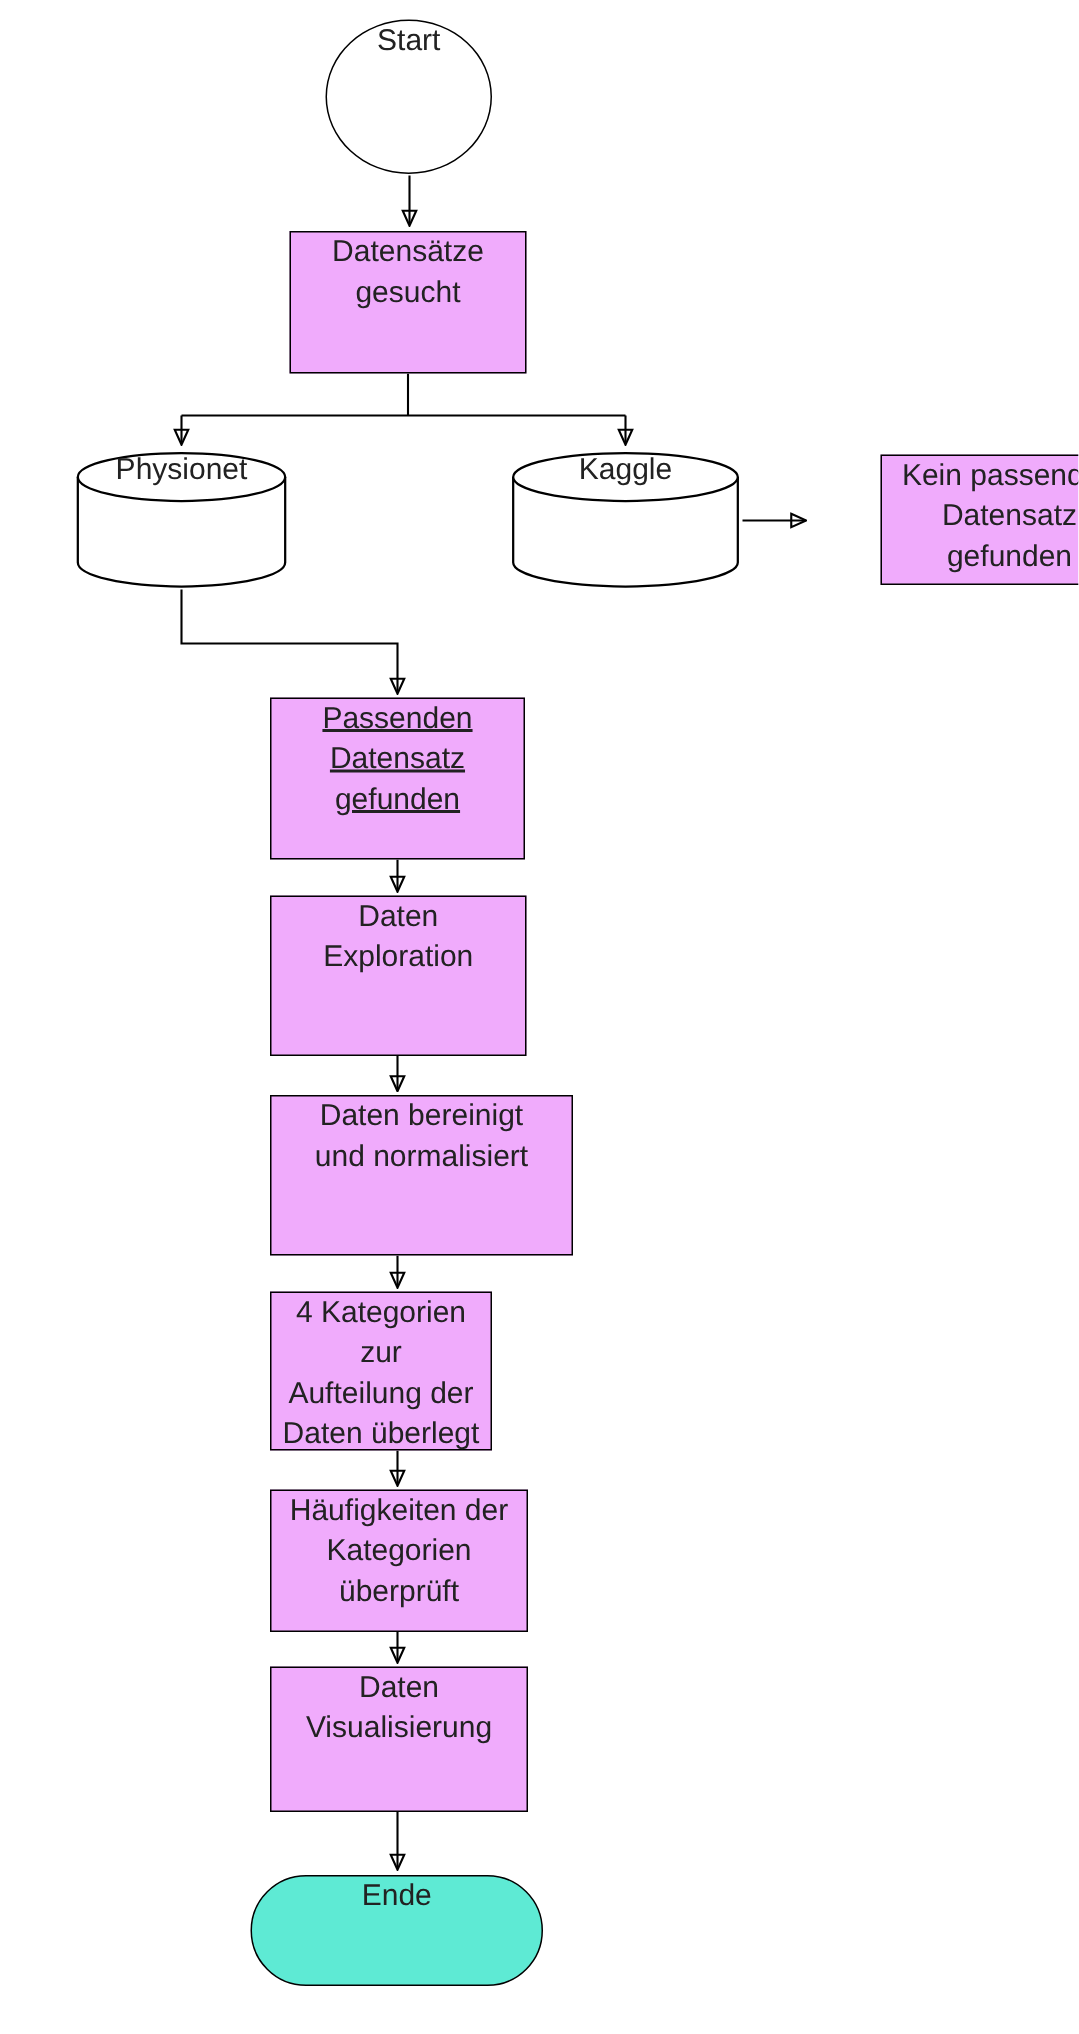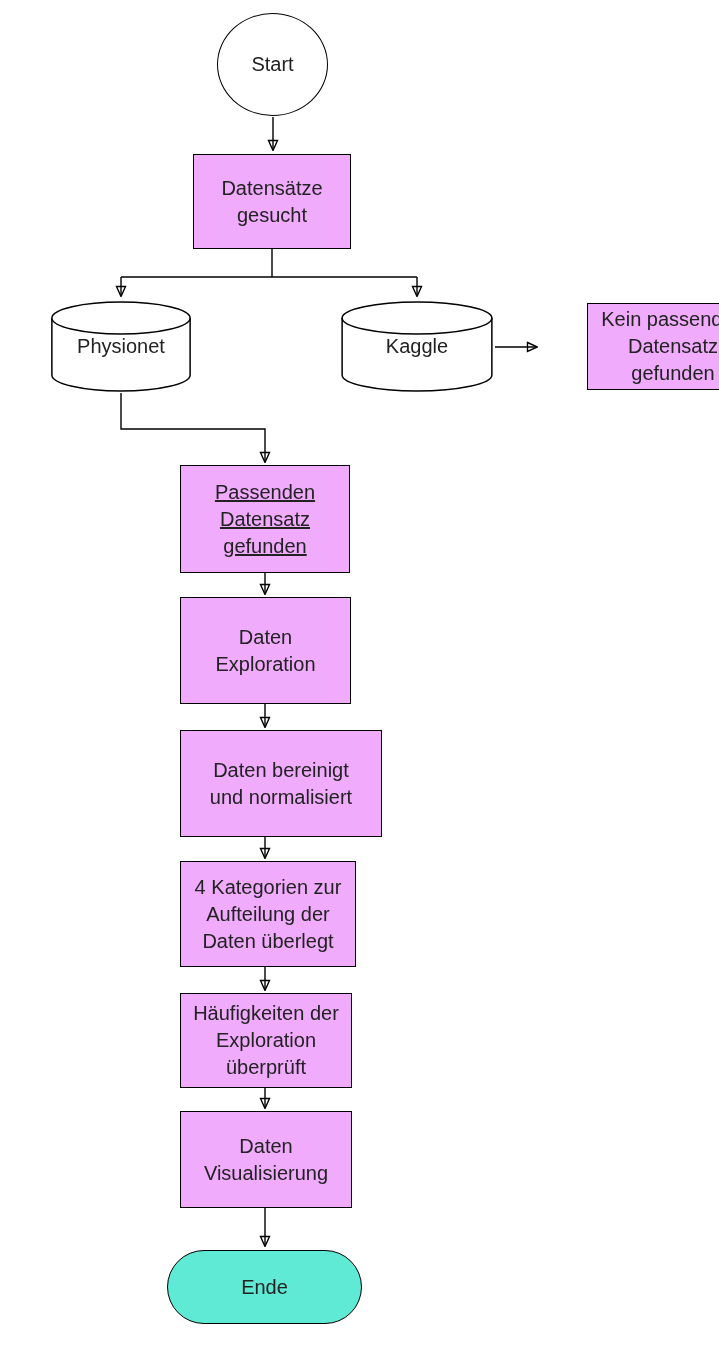--- a/index.html
+++ b/index.html
@@ -18,21 +18,21 @@
     width: 719px; height: 1356px;
   }
   .edges path {
     fill: none;
     stroke: #000000;
     stroke-width: 1.4;
   }
   .node {
     position: absolute;
     display: flex;
-    align-items: center;
+    align-items: flex-start;
     justify-content: center;
     text-align: center;
     box-sizing: border-box;
     font-size: 20px;
     line-height: 1.35;
   }
   .lbl { white-space: pre-line; }
   .shape-rect {
     border: 1.5px solid #000000;
     background: #f0abfc;
@@ -121,29 +121,29 @@
   <div class="node shape-rect" style="left:180px; top:597px; width:171px; height:107px;">
     <span class="lbl">Daten
 Exploration</span>
   </div>
 
   <div class="node shape-rect" style="left:180px; top:730px; width:202px; height:107px;">
     <span class="lbl">Daten bereinigt
 und normalisiert</span>
   </div>
 
-  <div class="node shape-rect" style="left:180px; top:861px; width:176px; height:106px;">
+  <div class="node shape-rect" style="left:180px; top:861px; width:148px; height:106px;">
     <span class="lbl">4 Kategorien zur
 Aufteilung der
 Daten überlegt</span>
   </div>
 
   <div class="node shape-rect" style="left:180px; top:993px; width:172px; height:95px;">
     <span class="lbl">Häufigkeiten der
-Exploration
+Kategorien
 überprüft</span>
   </div>
 
   <div class="node shape-rect" style="left:180px; top:1111px; width:172px; height:97px;">
     <span class="lbl">Daten
 Visualisierung</span>
   </div>
 
   <div class="node shape-stadium" style="left:167px; top:1250px; width:195px; height:74px;">
     <span class="lbl">Ende</span>

